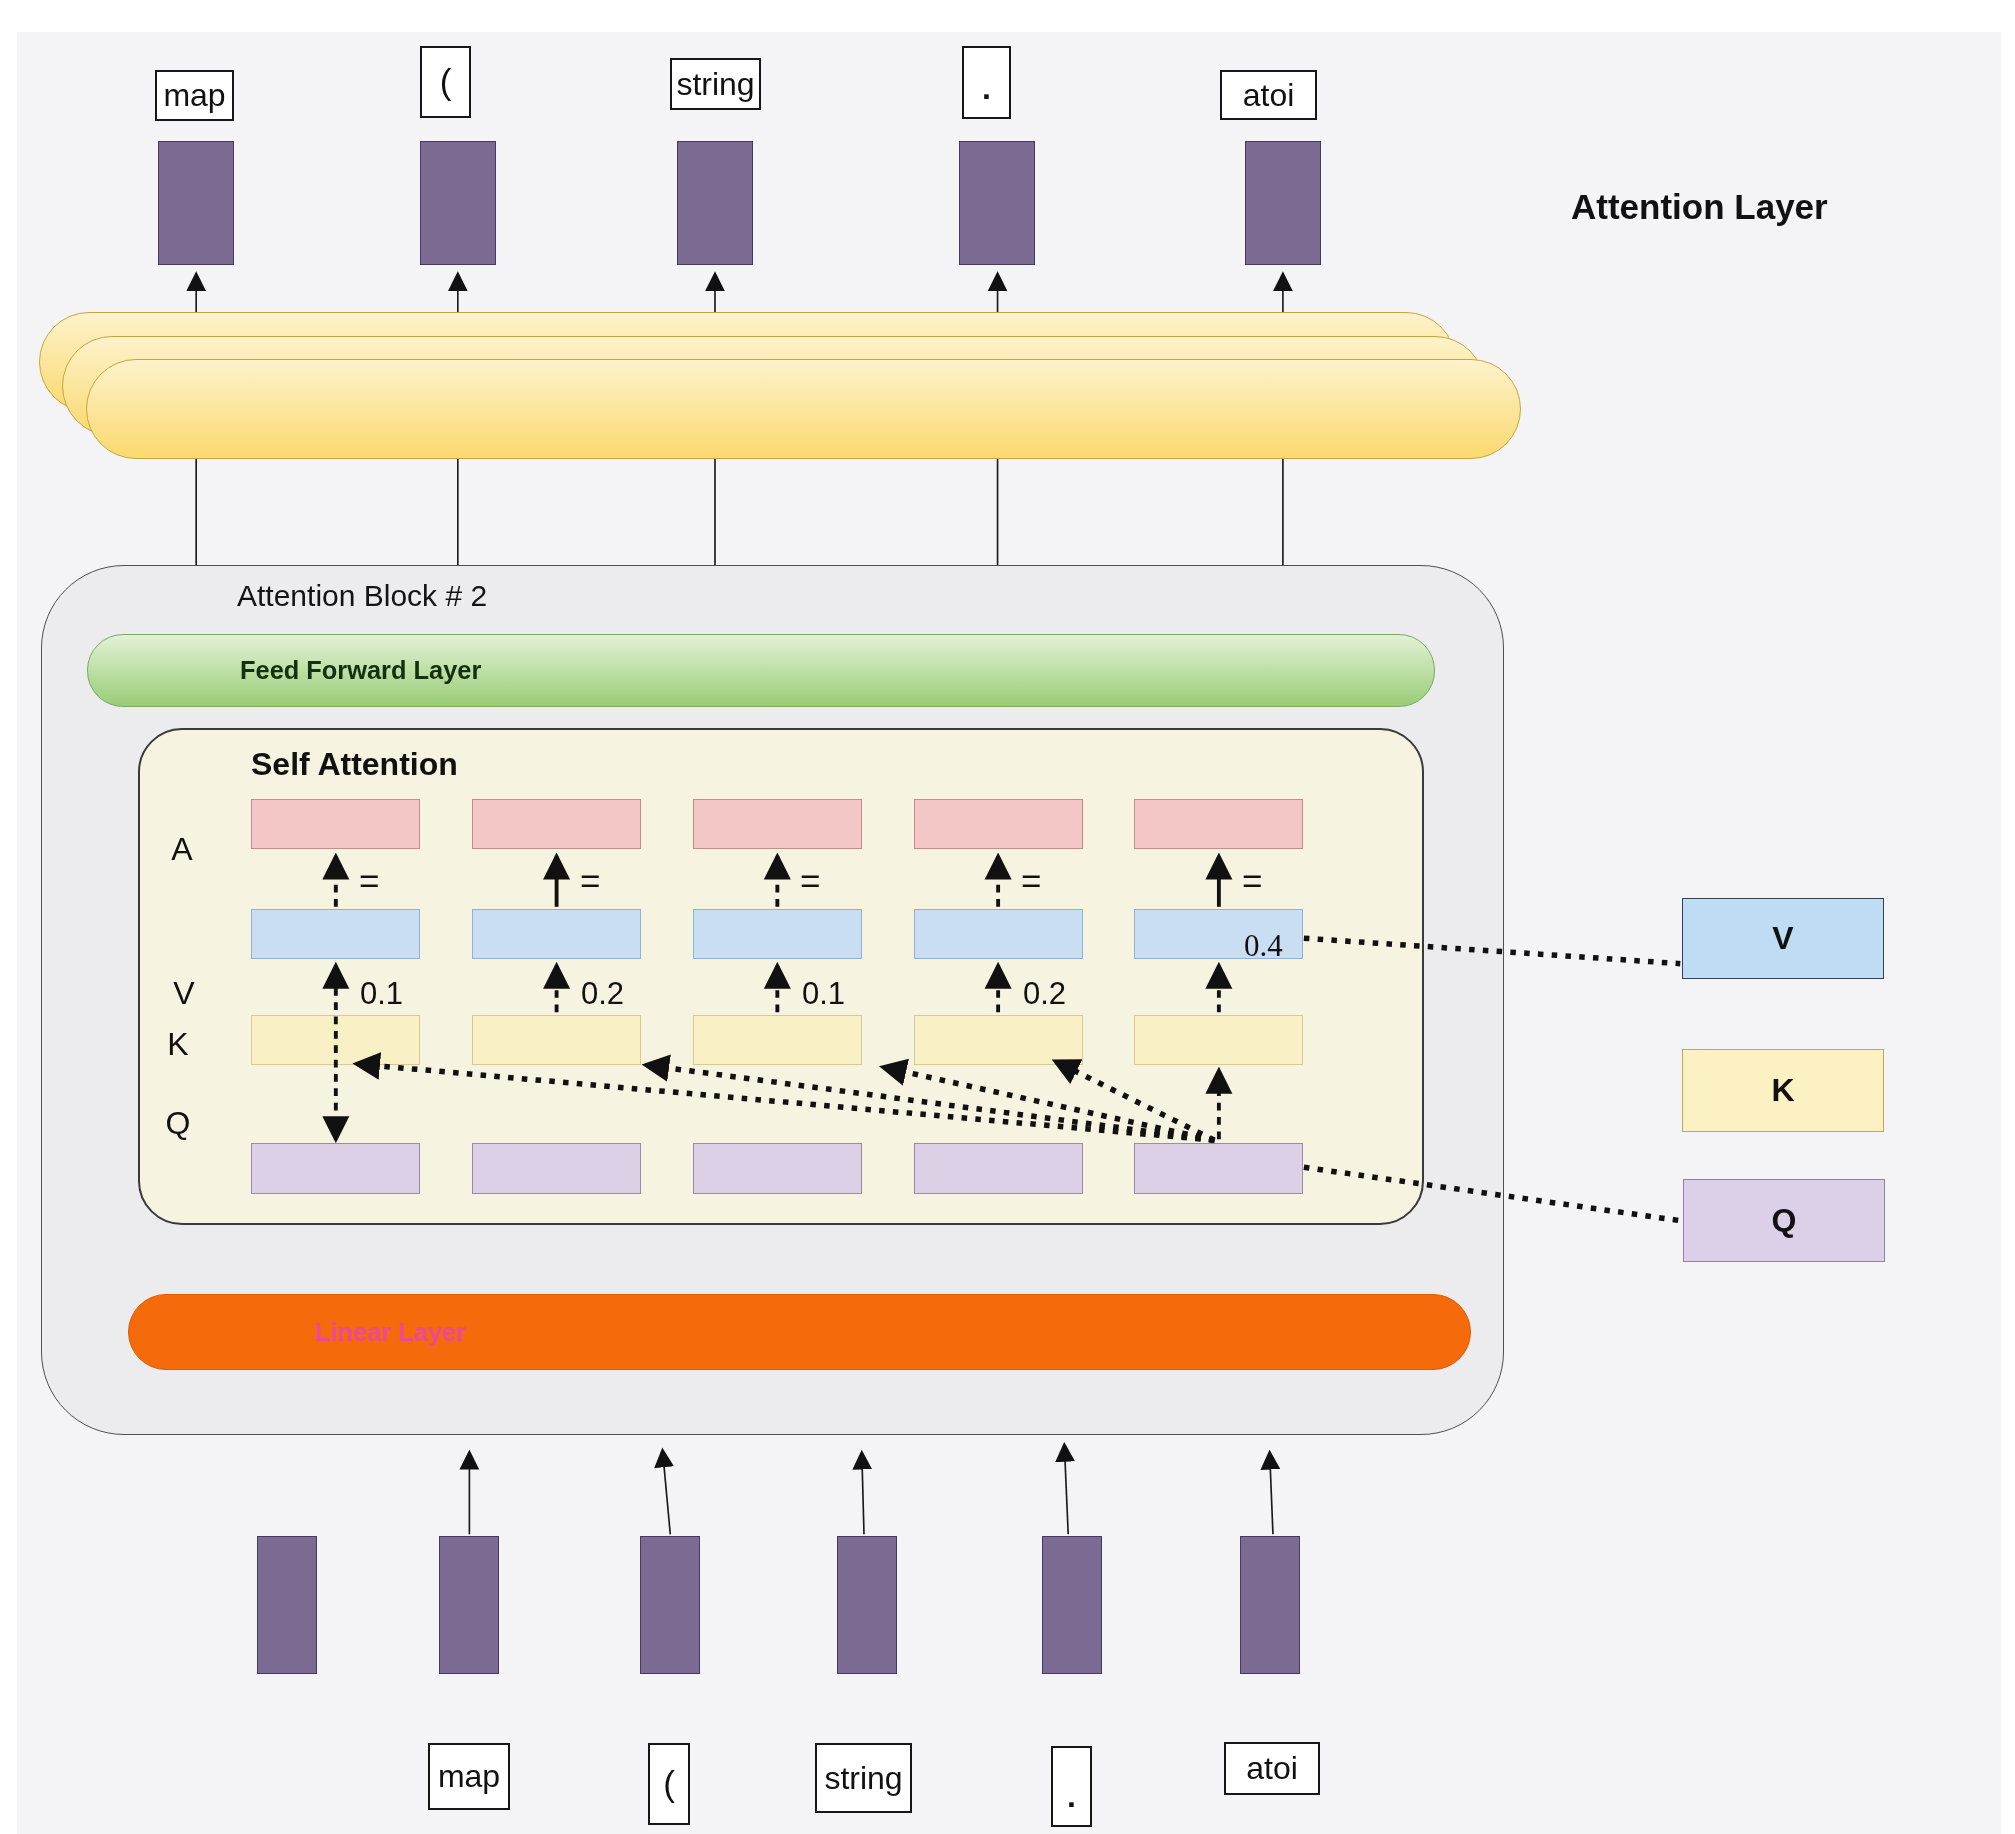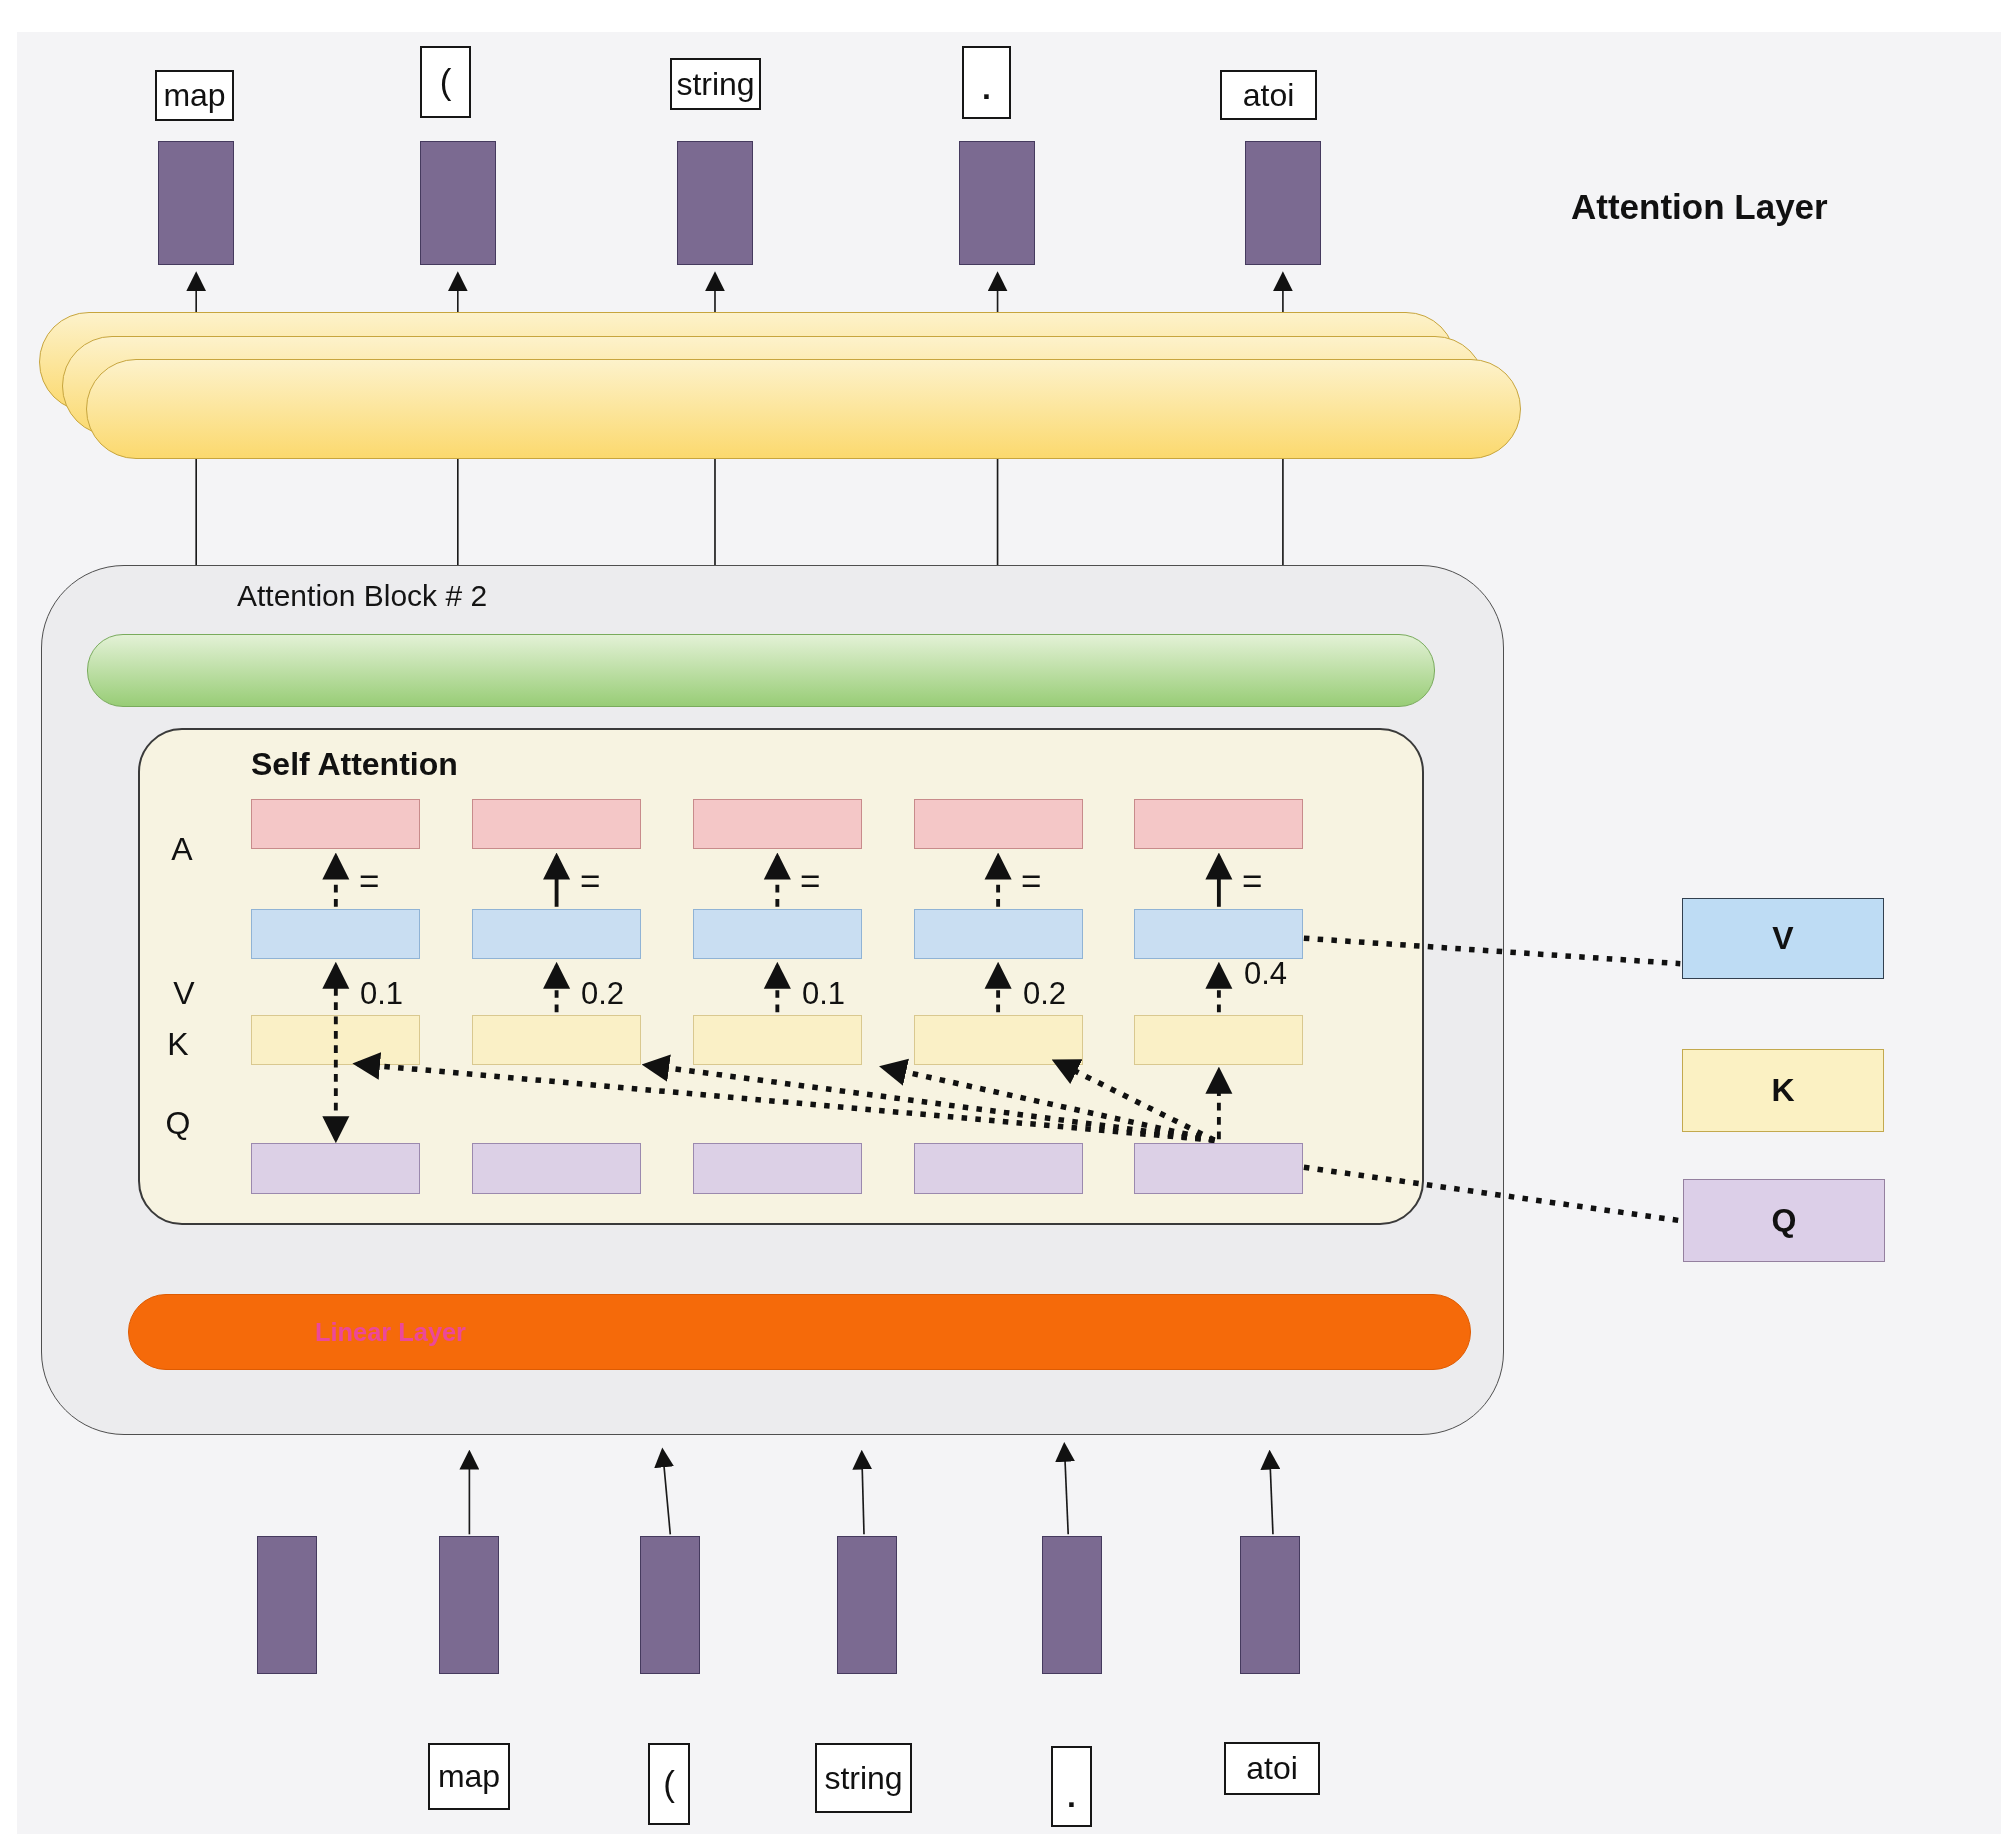--- a/index.html
+++ b/index.html
@@ -107,20 +107,21 @@
   <div class="abs embed z2" style="left:1245px;top:141px;width:76px;height:124px;"></div>
 
   <div class="abs pill z2" style="left:39px;top:312px;width:1417px;height:100px;"></div>
   <div class="abs pill z3" style="left:62px;top:336px;width:1423px;height:100px;"></div>
   <div class="abs pill z4" style="left:86px;top:359px;width:1435px;height:100px;"></div>
 
   <div class="abs grayblock z2" style="left:41px;top:565px;width:1463px;height:870px;"></div>
   <div class="abs blocktitle z3" style="left:237px;top:579px;">Attention Block # 2</div>
 
   <div class="abs greenpill z3" style="left:87px;top:634px;width:1348px;height:73px;"></div>
+  <div class="abs greenlabel z4" style="left:240px;top:634px;height:73px;">Feed Forward Layer</div>
 
   <div class="abs selfbox z3" style="left:138px;top:728px;width:1286px;height:497px;"></div>
   <div class="abs selftitle z4" style="left:251px;top:746px;">Self Attention</div>
 
   <div class="abs rowlabel z4" style="left:157px;top:831px;">A</div>
   <div class="abs rowlabel z4" style="left:159px;top:975px;">V</div>
   <div class="abs rowlabel z4" style="left:153px;top:1026px;">K</div>
   <div class="abs rowlabel z4" style="left:153px;top:1105px;">Q</div>
 
   <div class="abs mbox abox z4" style="left:251px;top:799px;"></div>
@@ -150,21 +151,21 @@
   <div class="abs eq z4" style="left:359px;top:861px;">=</div>
   <div class="abs eq z4" style="left:580px;top:861px;">=</div>
   <div class="abs eq z4" style="left:800px;top:861px;">=</div>
   <div class="abs eq z4" style="left:1021px;top:861px;">=</div>
   <div class="abs eq z4" style="left:1242px;top:861px;">=</div>
 
   <div class="abs wt z4" style="left:360px;top:976px;">0.1</div>
   <div class="abs wt z4" style="left:581px;top:976px;">0.2</div>
   <div class="abs wt z4" style="left:802px;top:976px;">0.1</div>
   <div class="abs wt z4" style="left:1023px;top:976px;">0.2</div>
-  <div class="abs wt z4" style="left:1244px;top:956px;">0.4</div>
+  <div class="abs wt z4" style="left:1244px;top:928px;font-family:Liberation Serif, serif;">0.4</div>
 
   <div class="abs orangepill z3" style="left:128px;top:1294px;width:1343px;height:76px;"></div>
   <div class="abs orangelabel z4" style="left:315px;top:1294px;height:76px;">Linear Layer</div>
 
   <div class="abs legendbox legend-v z2" style="left:1682px;top:898px;width:202px;height:81px;">
       <span>V</span>
     </div>
   <div class="abs legendbox legend-k z2" style="left:1682px;top:1049px;width:202px;height:83px;">
       <span>K</span>
     </div>

